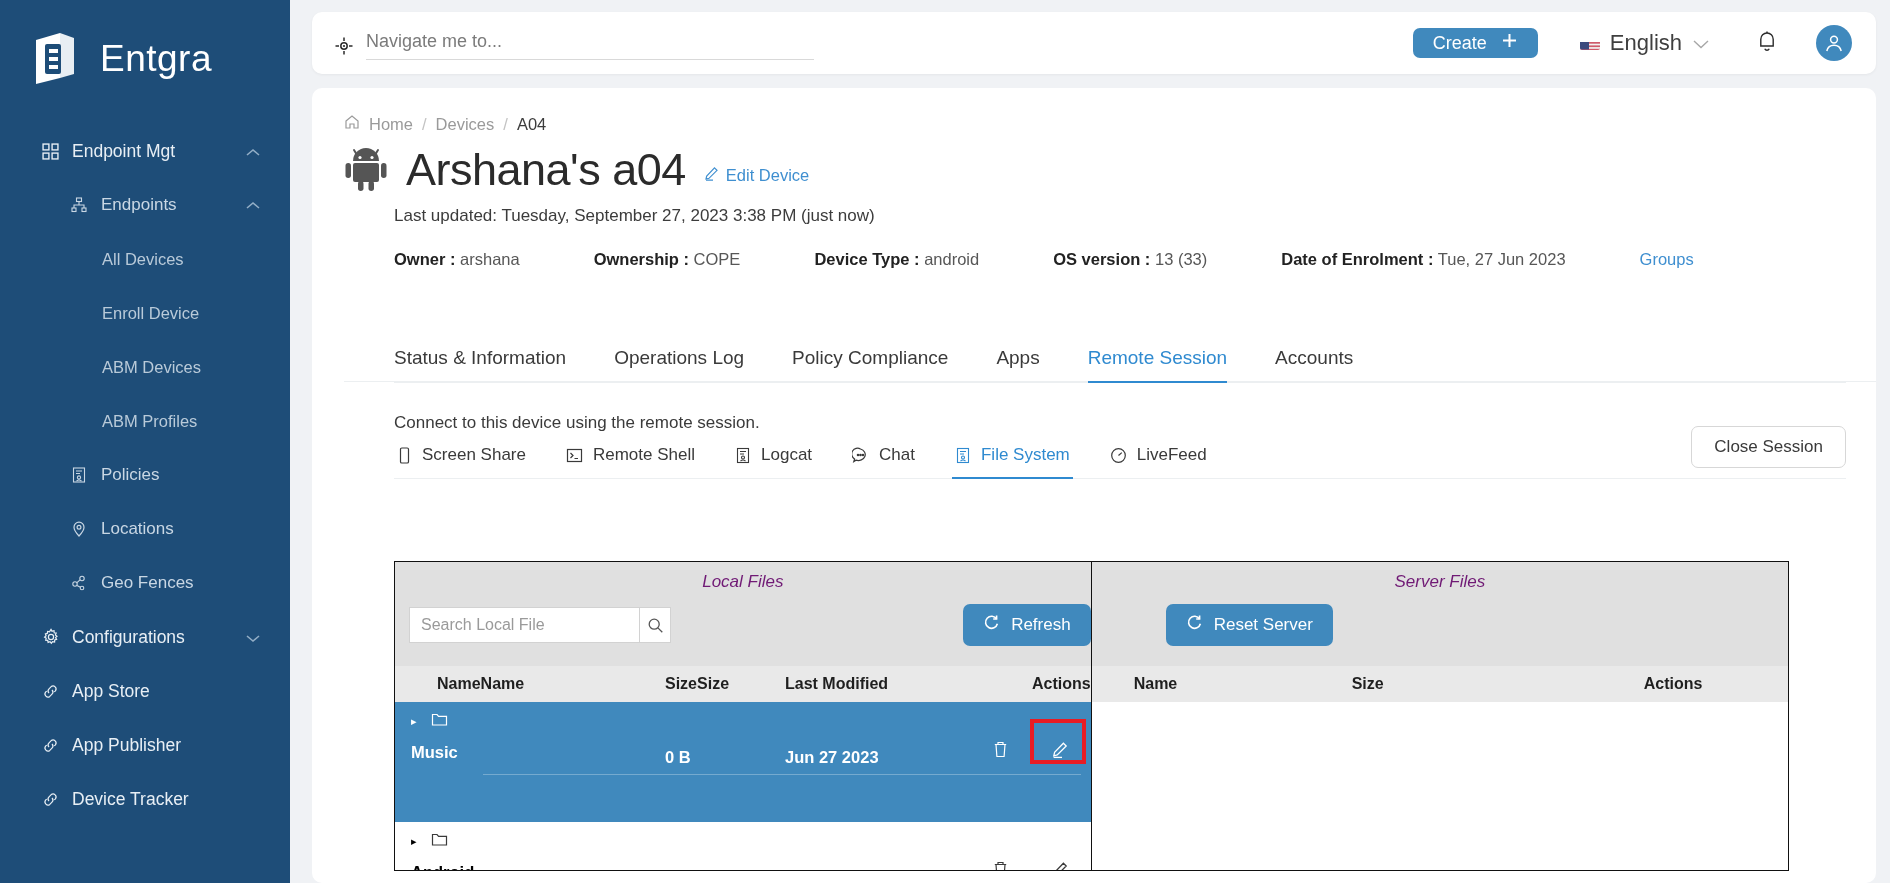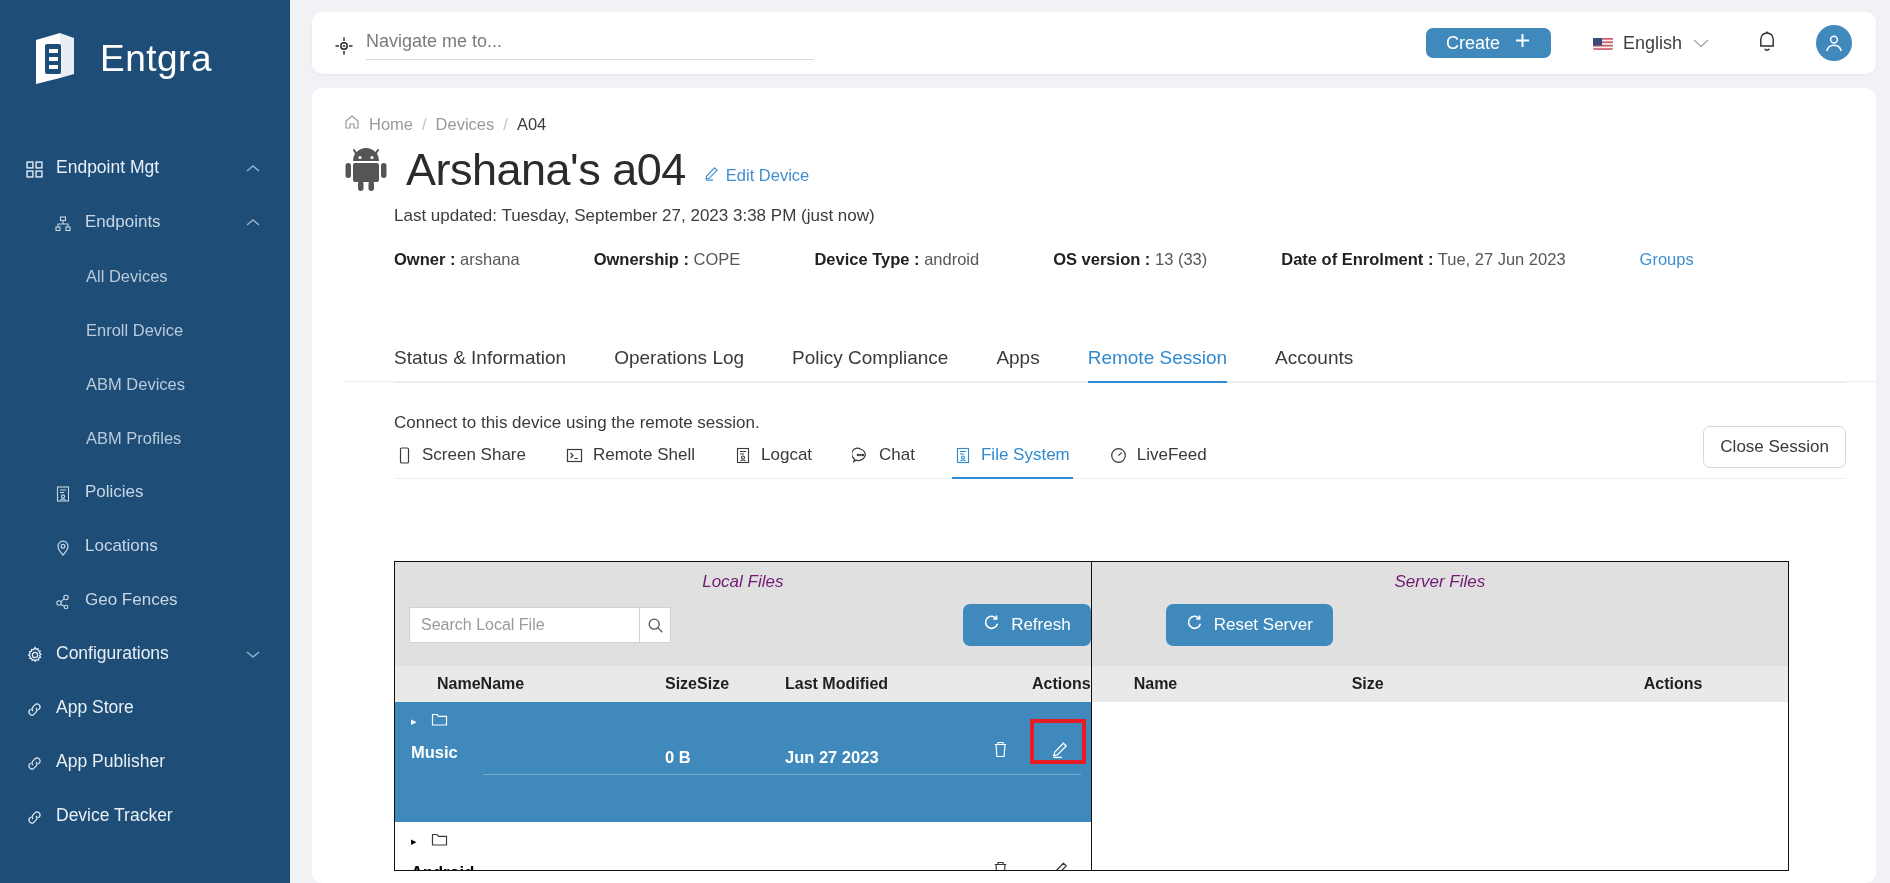--- a/index.html
+++ b/index.html
@@ -16,23 +16,23 @@
     width: 290px; flex: 0 0 290px; height: 883px;
     background: #1e4d78; color: #e9eef3;
     overflow: hidden; position: relative;
   }
   .logo-wrap { display: flex; align-items: center; gap: 14px; padding: 30px 0 0 30px; }
   .logo-mark { width: 56px; height: 58px; flex: 0 0 56px; }
   .logo-text { font-size: 37px; letter-spacing: .5px; color: #fff; font-weight: 400; }
 
   .nav { margin-top: 36px; }
   .nav-item {
-    display: flex; align-items: flex-end;
+    display: flex; align-items: center;
     height: 54px; cursor: pointer; position: relative;
-    color: #c9d7e4; font-size: 17.5px;
+    color: #c9d7e4; font-size: 17.5px; margin-left: 16px;
   }
   .nav-item.lvl0 { padding-left: 26px; color: #e8eff5; }
   .nav-item.lvl1 { padding-left: 55px; font-size: 17px; }
   .nav-item.lvl2 { padding-left: 82px; font-size: 16.5px; color: #b9cad9; }
   .nav-item .ico { width: 26px; flex:0 0 26px; display: inline-flex; align-items:center; justify-content:flex-start; }
   .nav-item .lbl { margin-left: 4px; white-space: nowrap; }
   .nav-item .chev { position: absolute; right: 30px; color: #93aec6; }
 
   
   .main { flex: 1 1 auto; height: 883px; position: relative; padding: 12px 14px 0 22px; }
@@ -51,21 +51,21 @@
   }
   .nav-search input::placeholder { color: #7b7b7b; }
   .topbar-spacer { flex: 1 1 auto; }
   .btn-create {
     background: #4089bd; color: #fff; border: none; border-radius: 7px;
     height: 30px; padding: 0 20px; font-size: 18px; font-family: inherit;
     display: inline-flex; align-items: center; gap: 14px; cursor: pointer;
   }
   .lang {
     display: inline-flex; align-items: center; gap: 10px;
-    margin-left: 42px; font-size: 18px; color: #3f3f3f; cursor: pointer;
+    margin-left: 42px; font-size: 22px; color: #3f3f3f; cursor: pointer;
   }
   .flag { width: 20px; height: 14px; border-radius: 2px; overflow: hidden; display:block; }
   .bell { margin-left: 46px; cursor: pointer; }
   .avatar {
     width: 36px; height: 36px; border-radius: 50%; background: #4089bd;
     margin-left: 38px; display: inline-flex; align-items: center; justify-content: center; cursor: pointer;
   }
 
   
   .content {
@@ -99,21 +99,21 @@
 
   .subtabs-row { display:flex; align-items:flex-start; margin: 12px 0 0 50px; position: relative; border-bottom: 1px solid #eceff1;}
   .subtabs { display: flex; align-items: flex-end; gap: 34px; }
   .subtab { display:inline-flex; align-items:center; gap: 10px; font-size: 17px; color: #3a3a3a; padding: 0 3px 13px 3px; cursor:pointer; position: relative; }
   .subtab.active { color: #2f8ad0; }
   .subtab.active::after { content:''; position:absolute; left:0; right:0; bottom:-1px; height:2.5px; background:#2f8ad0; }
   .subtab .ico { display:inline-flex; }
   .close-session {
     position: absolute; right: 0; bottom: 10px;
     border: 1px solid #d7d7d7; background: #fff; border-radius: 7px;
-    height: 42px; padding: 0 16px; font-size: 17px; color: #3a3a3a;
+    height: 42px; padding: 0 22px; font-size: 17px; color: #3a3a3a;
     font-family: inherit; cursor: pointer;
   }
 
   
   .panels { display: flex; margin: 82px 0 0 50px; border: 1px solid #111; width: 1395px; height: 310px; }
   .panel { flex: 1 1 50%; display: flex; flex-direction: column; position: relative; }
   .panel.left { border-right: 1px solid #111; }
   .panel-head { background: #e0e0e0; padding: 10px 0 0 0; }
   .panel-title { text-align: center; font-size: 17px; color: #701a75; padding-bottom: 12px; font-style: italic; }
   .panel-tools { display: flex; align-items: center; gap: 48px; padding: 0 0 20px 14px; min-height: 62px; justify-content: space-between; }

